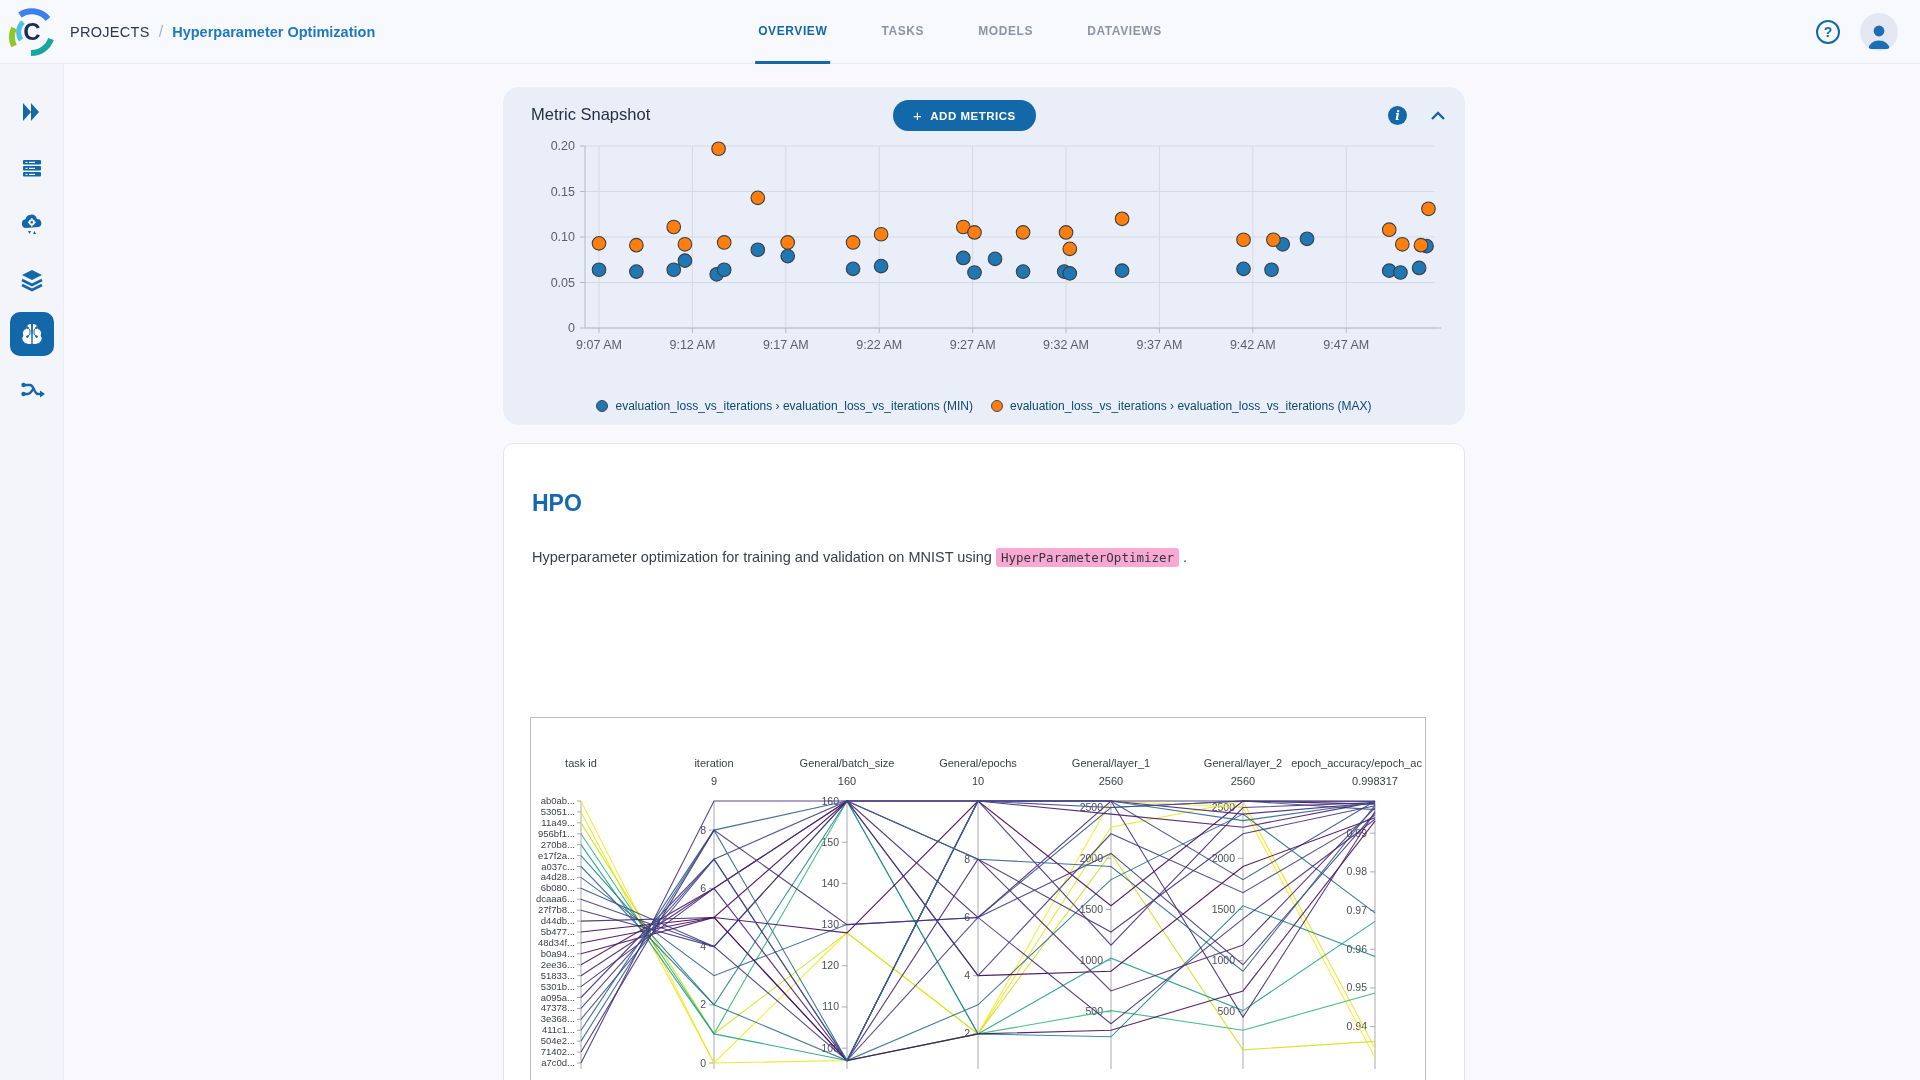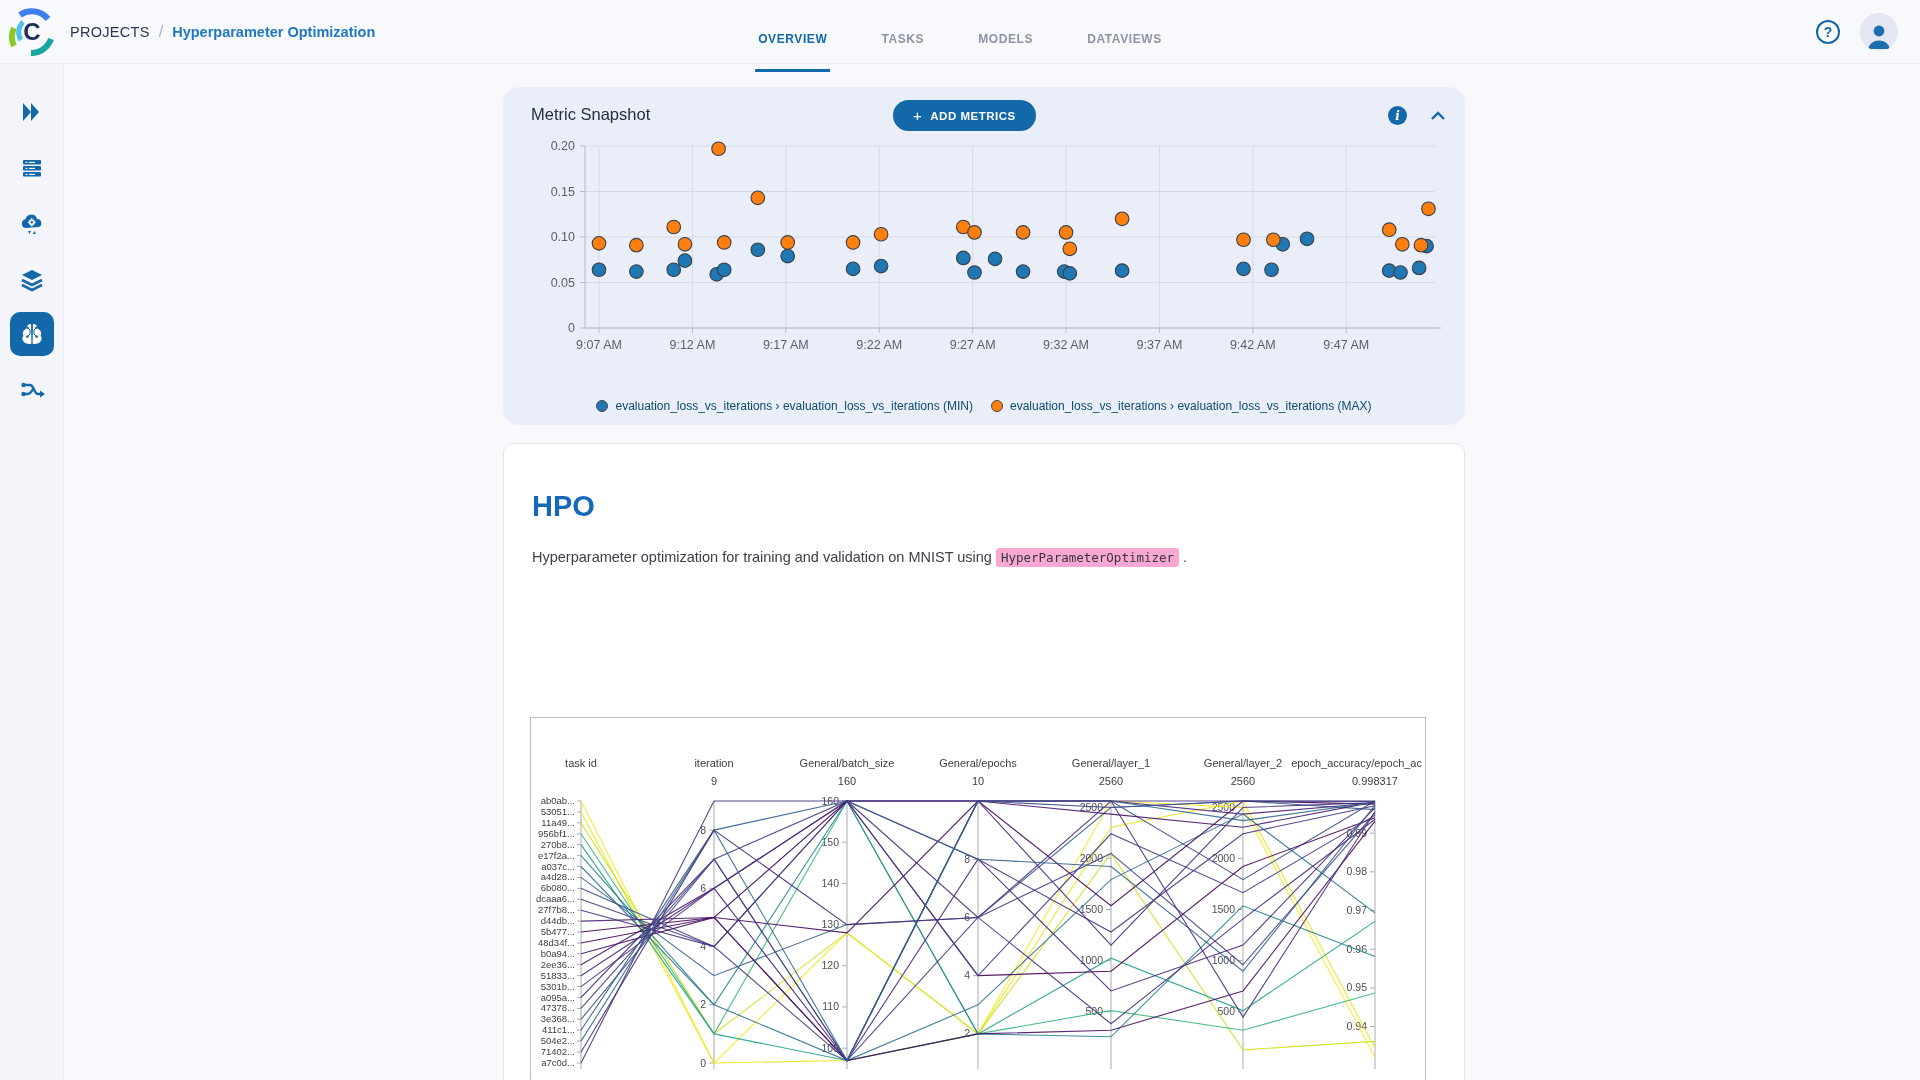--- a/index.html
+++ b/index.html
@@ -6,21 +6,21 @@
   html,body{width:1920px;height:1080px;overflow:hidden;background:#f8f9fd;
     font-family:"Liberation Sans",sans-serif;position:relative}
   
   .header{position:absolute;top:0;left:0;width:1920px;height:64px;background:#f8f9fd;
     border-bottom:1px solid #e9eaf2;z-index:20}
   .logo{position:absolute;left:6px;top:6px;width:52px;height:52px}
   .breadcrumb{position:absolute;left:70px;top:0;height:64px;display:flex;align-items:center;gap:9px;font-size:14.5px}
   .bc-root{color:#2c3650;font-weight:500;letter-spacing:.3px}
   .bc-sep{color:#aab3c8;font-size:16px;font-weight:300}
   .bc-current{color:#1f78c1;font-weight:600;cursor:pointer}
-  .tabs{position:absolute;left:50%;transform:translateX(-50%);top:8px;height:64px;display:flex;gap:48px}
+  .tabs{position:absolute;left:50%;transform:translateX(-50%);top:0;height:64px;display:flex;gap:48px}
   .tab{height:64px;display:flex;align-items:center;font-size:12px;font-weight:600;letter-spacing:.6px;
     color:#8f93a3;border-bottom:3px solid transparent;padding:0 3px;cursor:pointer}
   .tab.active{color:#1268a9;border-bottom-color:#1268a9}
   .header-right{position:absolute;right:22px;top:0;height:64px;display:flex;align-items:center;gap:20px}
   .help-btn{width:24px;height:24px;border-radius:50%;border:2px solid #1268a9;color:#1268a9;display:flex;
     align-items:center;justify-content:center;font-size:14px;font-weight:700;cursor:pointer;background:transparent}
   .avatar{width:38px;height:38px;border-radius:50%;background:#e4e7f1;display:flex;align-items:flex-end;
     justify-content:center;overflow:hidden;cursor:pointer}
   
   .sidebar{position:absolute;top:64px;left:0;width:64px;height:1016px;background:#f4f5fa;border-right:1px solid #ededf5;z-index:15}
@@ -42,21 +42,21 @@
     font-family:"DejaVu Serif",serif;font-style:italic}
   .collapse-btn{position:absolute;left:925px;top:19px;width:20px;height:20px;background:transparent;border:none;cursor:pointer}
   #scatter-svg{position:absolute;left:0;top:0}
   .legend{position:absolute;left:0;bottom:12px;width:100%;display:flex;justify-content:center;gap:18px}
   .legend-item{display:flex;align-items:center;gap:7px;cursor:pointer}
   .legend-dot{width:12px;height:12px;border-radius:50%;border:1px solid #43474e}
   .legend-label{font-size:12px;color:#0c4a6e}
   
   .card-hpo{position:absolute;left:439px;top:379px;width:962px;height:722px;background:#fff;
     border:1px solid #e3e4ef;border-radius:10px}
-  .hpo-title{position:absolute;left:28px;top:46px;font-size:29px;font-weight:700;color:#1568b8}
+  .hpo-title{position:absolute;left:28px;top:46px;font-size:23px;font-weight:700;color:#1568b8}
   .hpo-p1{position:absolute;left:28px;top:105px;font-size:14.5px;color:#3c3f49}
   .hpo-p2{position:absolute;left:28px;top:133px;font-size:14.5px;color:#3c3f49}
   .code-chip{font-family:"DejaVu Sans Mono","Liberation Mono",monospace;font-size:12.5px;background:#f9a8d4;
     border-radius:3px;padding:2px 5px;color:#33363d}
   .hpo-bullets{position:absolute;left:50px;top:175px;font-size:14.5px;color:#3c3f49}
   .hpo-bullets li{margin-bottom:6.5px;padding-left:2px}
   .parplot-wrap{position:absolute;left:26px;top:273px;width:896px;height:449px;background:#fff;
     border:1px solid #b9bcc6;border-bottom:none}
   #parcoords-svg{position:absolute;left:-1px;top:-1px}
   text{font-family:"Liberation Sans",sans-serif}

